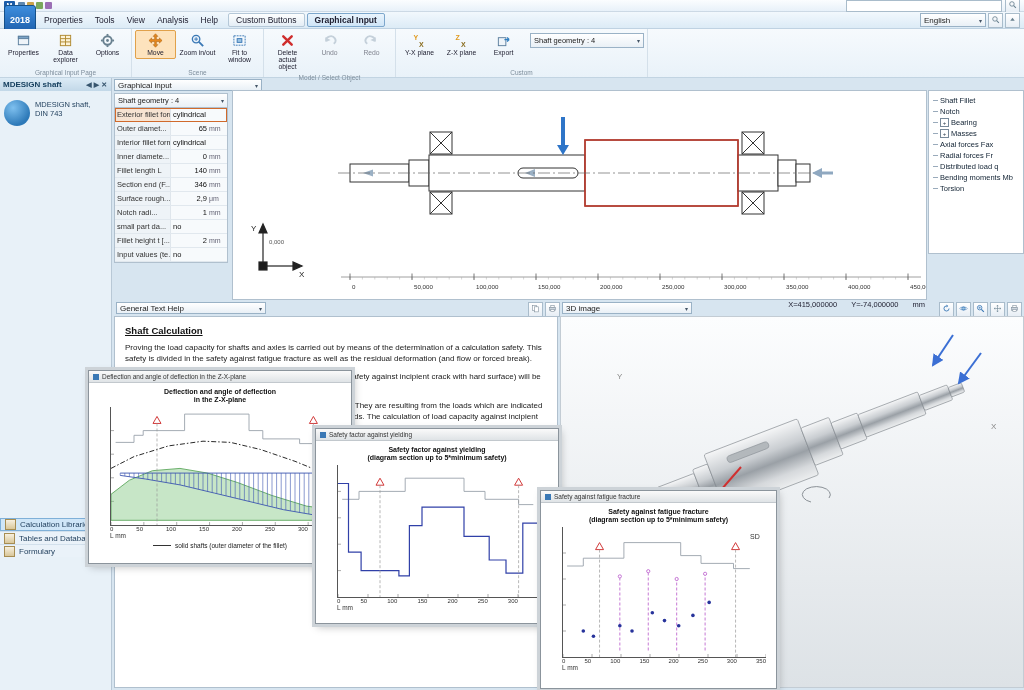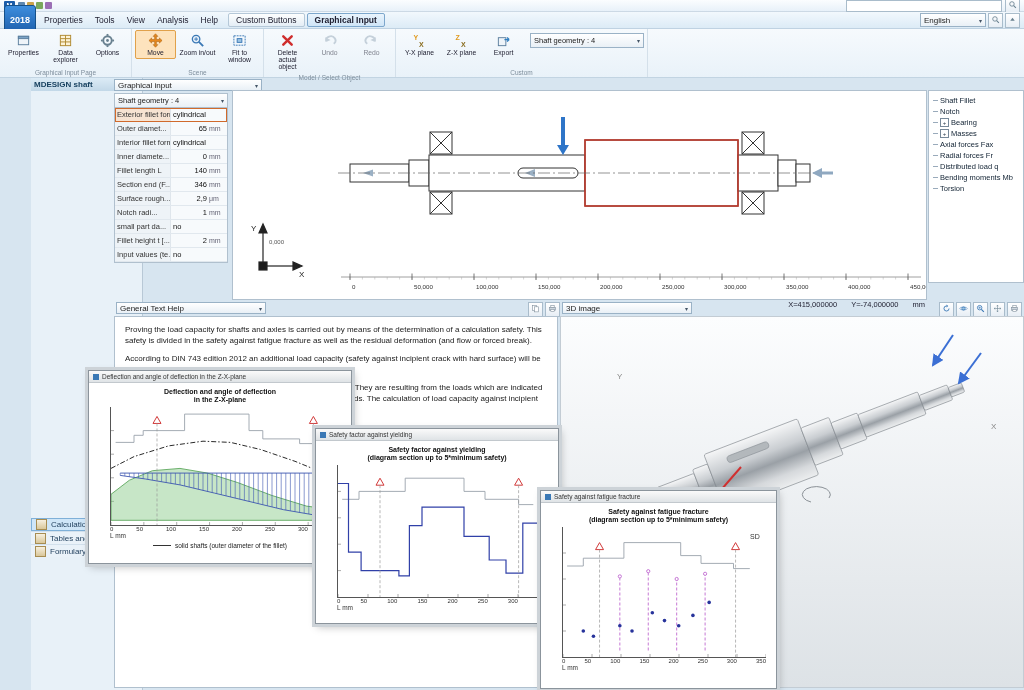--- a/index.html
+++ b/index.html
@@ -33,21 +33,21 @@
   .rbuttons{display:flex;align-items:flex-start;gap:1px;flex:1;}
   .rbtn{width:37px;text-align:center;font-size:6.8px;line-height:7px;color:#223;padding:2px 1px;
     border:1px solid transparent;border-radius:2px;}
   .rbtn .ico svg{display:block;margin:0 auto 1px;}
   .rbtn.selected{background:#fde3bd;border-color:#e0a14b;}
   .rbtn.disabled{opacity:.55;}
   .rgroup-label{font-size:6.5px;color:#7e8e9c;text-align:center;padding:1px 0;}
   .rcombo{width:106px;height:13px;margin:3px 0 0 5px;border:1px solid #9ab2c6;background:linear-gradient(#fff,#e9f0f6);
     display:flex;align-items:center;padding:0 3px;font-size:7.5px;}
   
-  #sidebar{position:absolute;left:0;top:78px;width:112px;bottom:0;background:#e8f1f8;border-right:1px solid #b8c8d6;box-sizing:border-box;margin-left:31px;}
+  #sidebar{position:absolute;left:0;top:78px;width:112px;bottom:0;background:#e8f1f8;border-right:1px solid #b8c8d6;box-sizing:border-box;}
   #sidebar-header{height:13px;background:linear-gradient(#dcebf6,#c2d8e8);display:flex;align-items:center;
     font-size:8px;font-weight:bold;color:#17405f;padding:0 3px;}
   .sb-btn{font-size:7px;color:#37556e;padding:0 1px;}
   .sb-item{display:flex;gap:5px;padding:9px 4px 2px;align-items:flex-start;}
   .sb-ico{width:26px;height:26px;border-radius:50%;flex:none;}
   .sb-lbl{font-size:7.5px;color:#1d3c5a;line-height:9px;width:70px;}
   #sb-nav{position:absolute;top:440px;left:0;right:0;}
   .sb-nav-item{height:13px;display:flex;align-items:center;gap:4px;padding:0 4px;font-size:8px;color:#1d3c5a;
     border-top:1px solid #d2e0ec;background:#eaf2f9;box-sizing:border-box;}
   .sb-nav-item.selected{background:#cfe6f8;border:1px solid #7fb0d8;}
@@ -67,21 +67,21 @@
     border-right:1px solid #dfe6ec;height:100%;display:flex;align-items:center;box-sizing:border-box;}
   .grid-row .val{width:34px;padding:0 2px;text-align:right;color:#111;overflow:hidden;white-space:nowrap;}
   .grid-row .val.text{text-align:left;}
   .grid-row .unit{width:16px;color:#667;font-size:7px;}
   .grid-row.selected{outline:1px solid #d06a2c;outline-offset:-1px;}
   .grid-row.selected .lab{background:#f6e3d2;}
   
   #canvas{position:absolute;left:232px;top:90px;width:693px;height:208px;background:#fff;border:1px solid #b0c0ce;box-sizing:content-box;}
   #status{position:absolute;left:232px;top:300px;width:693px;font-size:7.5px;color:#223;display:flex;
     justify-content:flex-end;gap:14px;}
-  #treepanel{position:absolute;left:928px;top:90px;width:96px;height:193px;background:#fff;border:1px solid #b0c0ce;
+  #treepanel{position:absolute;left:928px;top:90px;width:96px;height:164px;background:#fff;border:1px solid #b0c0ce;
     font-size:7.5px;padding:4px 2px;box-sizing:border-box;}
   .tree-item{height:11px;display:flex;align-items:center;gap:2px;color:#123;}
   .tree-item::before{content:"";width:5px;border-top:1px solid #9ab;margin-left:2px;}
   .tbox{width:7px;height:7px;border:1px solid #789;display:flex;align-items:center;justify-content:center;
     font-size:6px;line-height:6px;color:#345;background:#fff;flex:none;}
   
   #help-icons{position:absolute;left:528px;top:302px;display:flex;gap:2px;}
   #td-icons{position:absolute;right:2px;top:302px;display:flex;gap:2px;}
   #helppanel{position:absolute;left:114px;top:316px;width:444px;height:372px;background:#fff;border:1px solid #b0c0ce;
     padding:8px 10px;box-sizing:border-box;overflow:hidden;}
@@ -242,20 +242,24 @@
       </div>
     </div>
 
   <div id="sidebar">
     <div id="sidebar-header">
       <span>MDESIGN shaft</span>
       <span style="flex:1"></span>
       <span id="sb-navbtns"><span class="sb-btn">◀</span><span class="sb-btn">▶</span><span class="sb-btn">✕</span></span>
     </div>
     <div id="sb-items">
+        <div class="sb-item">
+          <span class="sb-ico" style="background: radial-gradient(circle at 35% 30%, rgb(126, 192, 239), rgb(45, 121, 184) 70%);"></span>
+          <span class="sb-lbl">MDESIGN shaft, DIN 743</span>
+        </div>
       </div>
     <div id="sb-nav">
         <div class="sb-nav-item selected">
           <span class="nav-ico"></span>
           <span>Calculation Libraries</span>
         </div>
         <div class="sb-nav-item">
           <span class="nav-ico"></span>
           <span>Tables and Databases</span>
         </div>
@@ -508,20 +512,21 @@
       </span>
       <span class="hicon">
         <span class="ico"><svg viewBox="0 0 16 16" width="9" height="9">
             <rect x="3" y="6" width="10" height="5" fill="#cdd6de" stroke="#7a8a98"></rect>
             <rect x="5" y="2.5" width="6" height="3.5" fill="#fff" stroke="#7a8a98"></rect>
             <rect x="5" y="9.5" width="6" height="4" fill="#fff" stroke="#7a8a98"></rect>
           </svg></span>
       </span>
     </div>
   <div id="helppanel">
+    <h3>Shaft Calculation</h3>
     <div id="help-paragraphs">
         <p>Proving the load capacity for shafts and axles is carried out by means of the determination of a calculation safety. This safety is divided in the safety against fatigue fracture as well as the residual deformation (and flow or forced break).</p>
         <p>According to DIN 743 edition 2012 an additional load capacity (safety against incipient crack with hard surface) will be calculated in case of materials with tensile strength.</p>
         <p>Loads in proportion to a damaging load are assumed as a basis. They are resulting from the loads which are indicated as safety factor against yielding, only the maximum occurring loads. The calculation of load capacity against incipient crack with hard surface is carried out with maximum of stress.</p>
       </div>
   </div>
 
   <div class="combo combo-arrow" id="td-combo">
     <span>3D image</span>
   </div>

